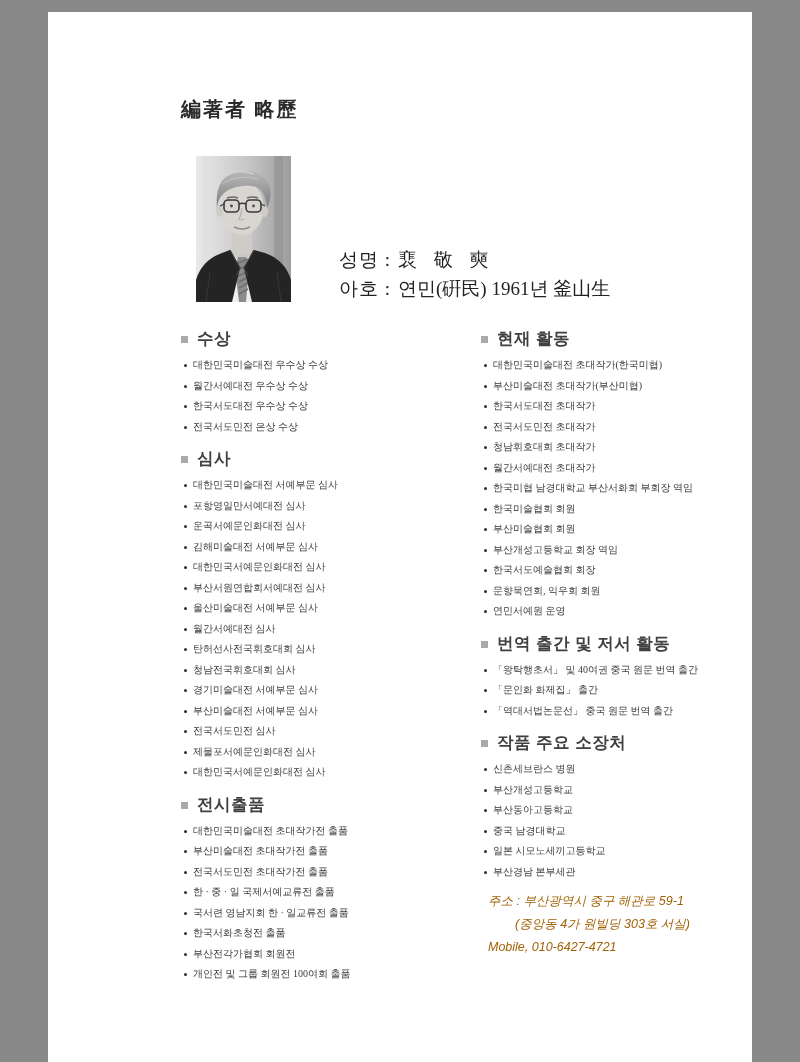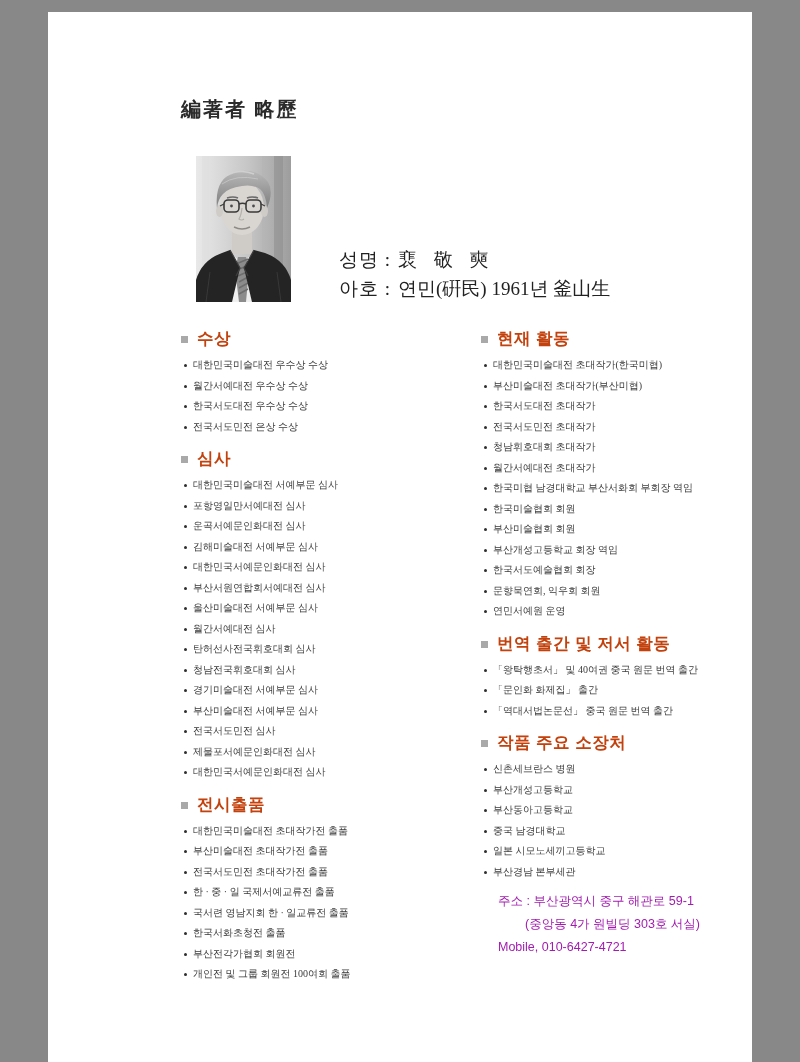--- a/index.html
+++ b/index.html
@@ -25,30 +25,30 @@
 
   .col { position:absolute; top:316px; }
   .col-left  { left:133px; width:297px; }
   .col-right { left:433px; width:320px; }
 
   .section { margin-bottom:11px; }
   .sec-head { display:flex; align-items:center; height:22px; margin-bottom:5px; }
   .sq { flex:none; width:7px; height:7px; background:#a9a9a9; margin-right:9px; margin-top:1px; }
   .sec-title {
     font-family:"Liberation Sans","DejaVu Sans",sans-serif;
-    font-size:16.5px; font-weight:600; color:#c2410c; letter-spacing:0.5px; white-space:nowrap;
+    font-size:16.5px; font-weight:600; color:#404040; letter-spacing:0.5px; white-space:nowrap;
   }
   .sec-list { list-style:none; }
   .item { display:flex; font-size:10px; line-height:20.5px; color:#3a3a3a; white-space:nowrap; }
   .dot { flex:none; width:3px; height:3px; border-radius:50%; background:#2e2e2e; margin:9px 6px 0 3px; }
 
   .contact {
-    position:absolute; left:450px; top:878px;
+    position:absolute; left:440px; top:878px;
     font-family:"Liberation Sans","DejaVu Sans",sans-serif;
-    font-size:12.5px; line-height:23px; color:#a21caf; white-space:nowrap;
+    font-size:12.5px; line-height:23px; color:#a16207; white-space:nowrap;font-style:italic;
   }
   .contact .c2 { padding-left:27px; }
 </style>
 </head>
 <body>
 
 <div class="page">
 
   <h1 class="title">編著者 略歷</h1>
 

